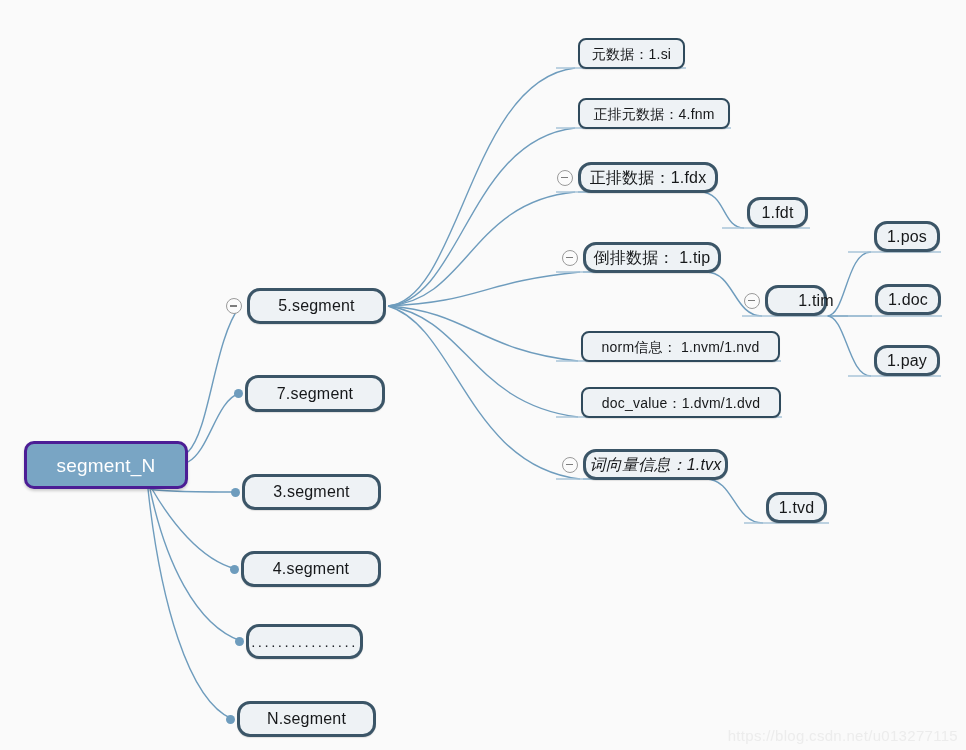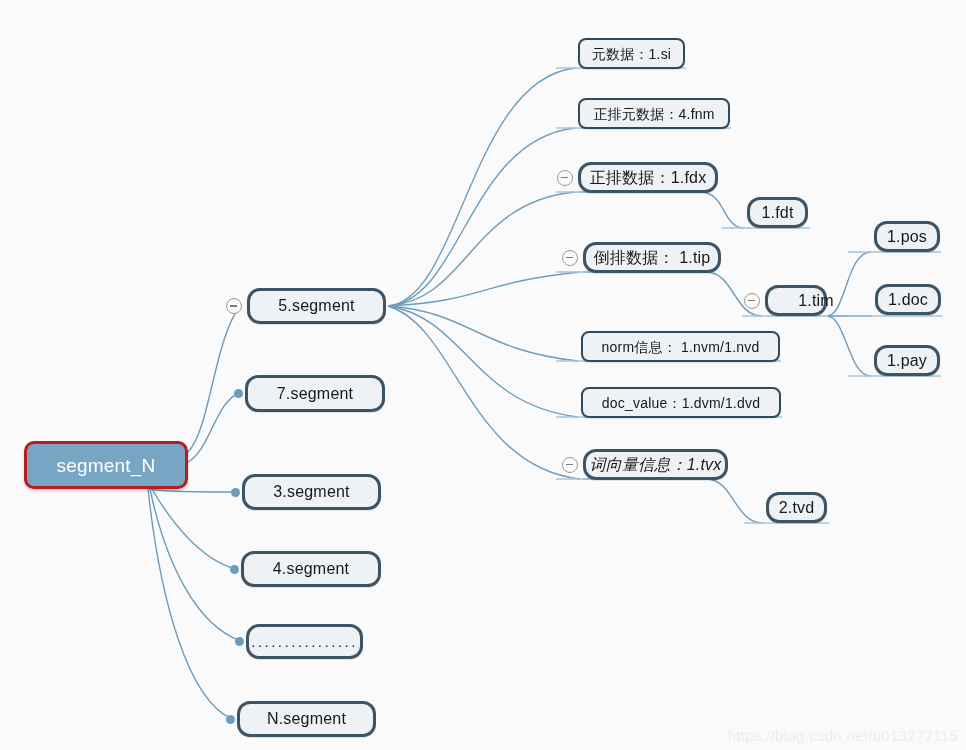--- a/index.html
+++ b/index.html
@@ -39,21 +39,21 @@
     box-shadow: 0 1px 1px rgba(0,0,0,.10);
   }
   .node.thin {
     border-width: 2px;
     border-color: #2f4a5c;
     border-radius: 8px;
     font-size: 14px;
   }
   .node.root {
     background: #79a5c4;
-    border: 3px solid #b91c1c;
+    border: 3px solid #4c1d95;
     color: #ffffff;
     font-size: 19px;
     border-radius: 10px;
     box-shadow: 0 2px 3px rgba(0,0,0,.18);
   }
   .node.dots {
     letter-spacing: 2.5px;
     font-size: 15px;
     color: #20242a;
   }
@@ -170,21 +170,21 @@
       <div class="toggle" style="left: 562px; top: 249.5px;"></div>
       <div class="node thin" style="left: 581px; top: 331px; width: 199px; height: 31px;">norm信息： 1.nvm/1.nvd</div>
       <div class="node thin" style="left: 581px; top: 387px; width: 200px; height: 31px;">doc_value：1.dvm/1.dvd</div>
       <div class="node" style="left: 583px; top: 449px; width: 145px; height: 31px; font-style: italic;">词向量信息：1.tvx</div>
       <div class="toggle" style="left: 562px; top: 456.5px;"></div>
     </div>
   <div id="leaf-files-layer">
       <div class="node" style="left: 747px; top: 197px; width: 61px; height: 31px;">1.fdt</div>
       <div class="node" style="left: 765px; top: 285px; width: 62px; height: 31px; padding-left: 40px;">1.tim</div>
       <div class="toggle" style="left: 744px; top: 292.5px;"></div>
-      <div class="node" style="left: 766px; top: 492px; width: 61px; height: 31px;">2.tvd</div>
+      <div class="node" style="left: 766px; top: 492px; width: 61px; height: 31px;">1.tvd</div>
     </div>
   <div id="tim-children-layer">
       <div class="node" style="left: 874px; top: 221px; width: 66px; height: 31px;">1.pos</div>
       <div class="node" style="left: 875px; top: 284px; width: 66px; height: 31px;">1.doc</div>
       <div class="node" style="left: 874px; top: 345px; width: 66px; height: 31px;">1.pay</div>
     </div>
 
   <div id="watermark">https://blog.csdn.net/u013277115</div>
 </div>
 

